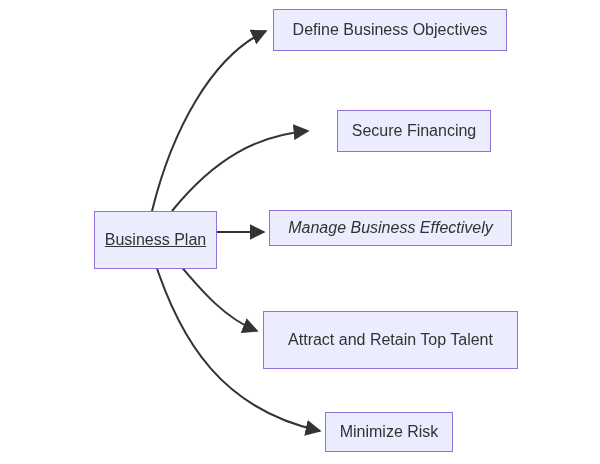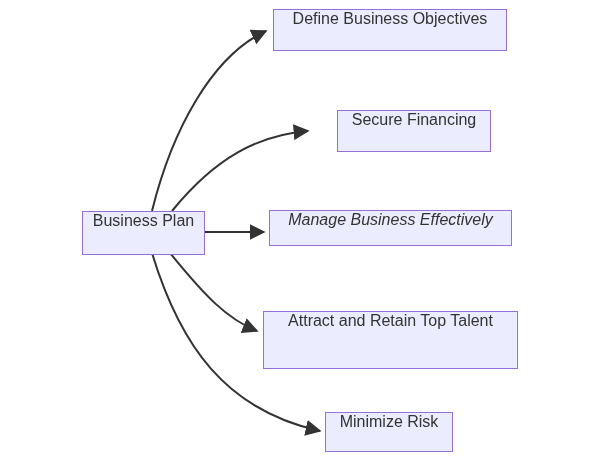--- a/index.html
+++ b/index.html
@@ -27,20 +27,21 @@
     stroke-width: 2px;
   }
   .node {
     position: absolute;
     box-sizing: border-box;
     background: #ECECFF;
     border: 1px solid #9370DB;
     color: #333333;
     font-size: 16px;
     display: flex;
+    align-items: center;
     justify-content: center;
     text-align: center;
     white-space: nowrap;
   }
 </style>
 </head>
 <body>
 
 <div class="canvas">
 
@@ -50,21 +51,21 @@
         <path d="M0,0 L10,5 L0,10 z" fill="#333333"></path>
       </marker>
     </defs>
     <path class="edge-path" d="M152,211 C172,130 212,56 266,31" marker-end="url(#arrow)"></path>
     <path class="edge-path" d="M172,211 C215,158 258,135 308,131" marker-end="url(#arrow)"></path>
     <path class="edge-path" d="M205,232 L264,232" marker-end="url(#arrow)"></path>
     <path class="edge-path" d="M170,253 C205,296 227,319 257,331" marker-end="url(#arrow)"></path>
     <path class="edge-path" d="M152,253 C180,345 225,410 320,431" marker-end="url(#arrow)"></path>
   </svg>
 
-  <div class="node" style="left:82px; top:211px; width:123px; height:44px;">
+  <div class="node" style="left:94px; top:211px; width:123px; height:58px;text-decoration:underline;">
     <span>Business Plan</span>
   </div>
 
   <div class="node" style="left:273px; top:9px; width:234px; height:42px;">
     <span>Define Business Objectives</span>
   </div>
 
   <div class="node" style="left:313px; top:110px; width:154px; height:42px;margin-left:24px;">
     <span>Secure Financing</span>
   </div>

